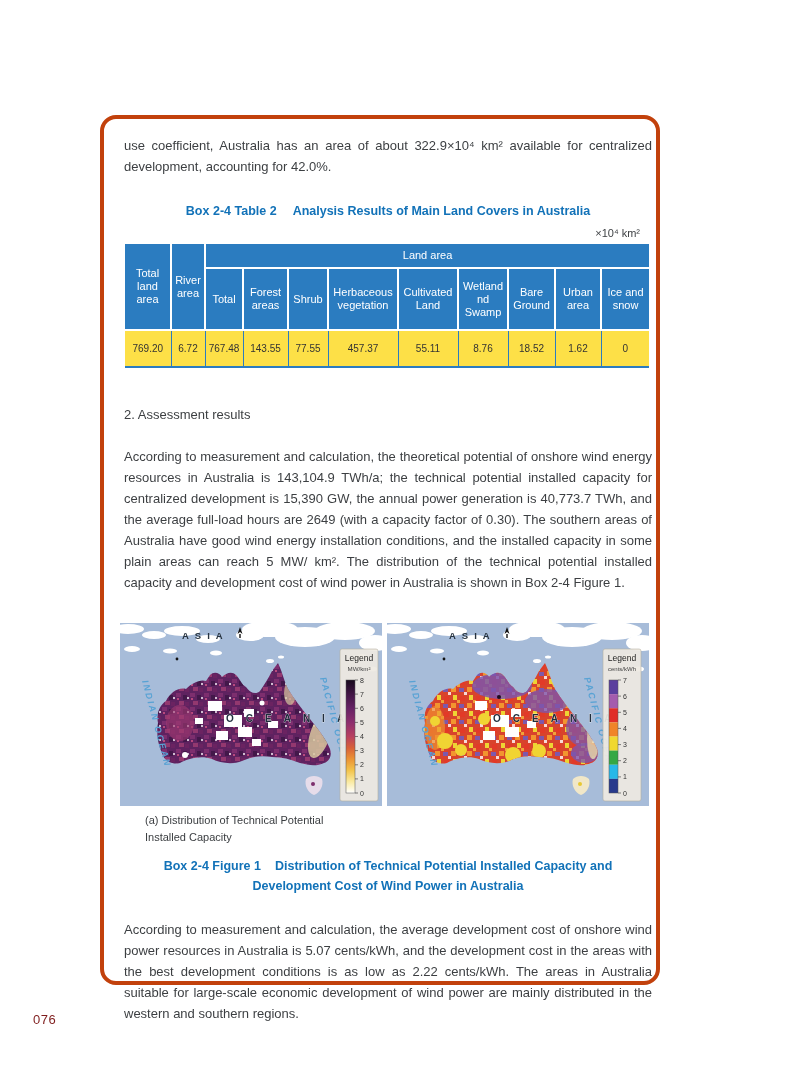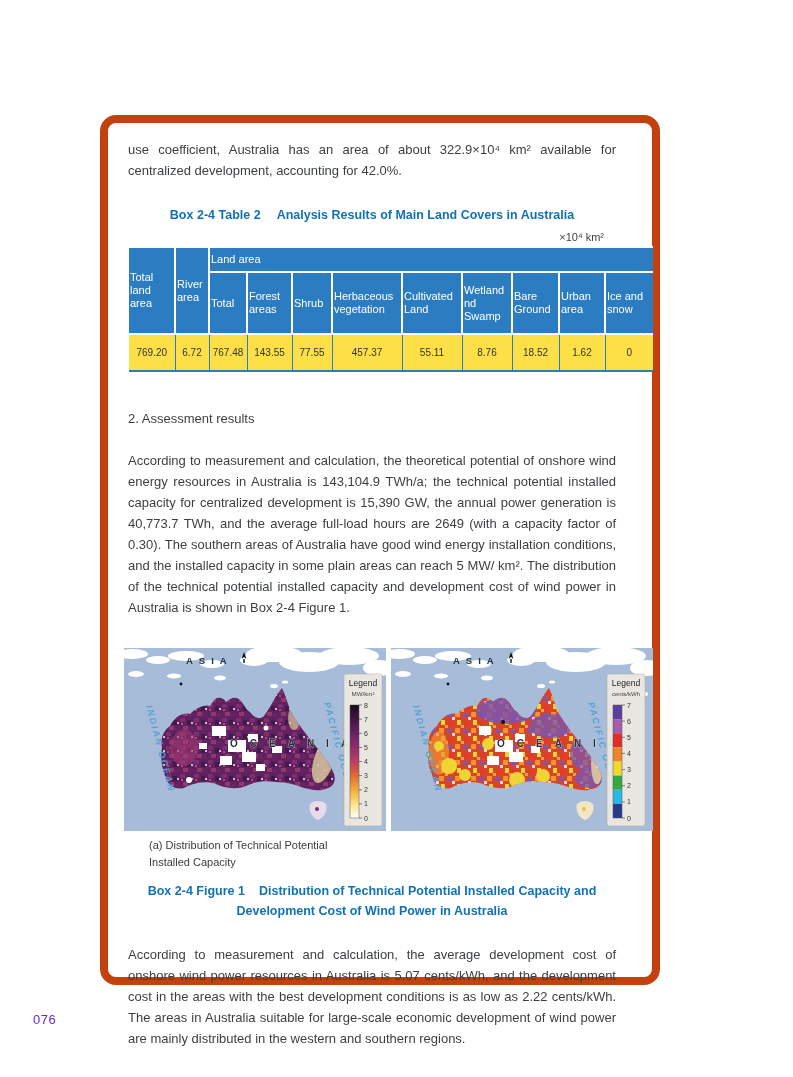--- a/index.html
+++ b/index.html
@@ -1,36 +1,36 @@
 <!DOCTYPE html>
 <html><head>
 <meta charset="utf-8">
 <style>
   * { margin:0; padding:0; box-sizing:border-box; }
   body { background:#ffffff; font-family:"Liberation Sans","DejaVu Sans",sans-serif; }
   .page { position:relative; width:793px; height:1077px; background:#fff; overflow:hidden; }
 
   .box {
     position:absolute; left:100px; top:115px; width:560px; height:870px;
-    border:8px solid #c2410c; border-radius:16px; background:#fff;
-    padding:16px 36px 0 20px;
+    border:4px solid #c2410c; border-radius:16px; background:#fff;
+    padding:16px 4px 0 20px;
   }
 
   .para { font-size:13px; line-height:21px; color:#3c3f42; text-align:justify; }
   .p1 { margin-top:0; }
 
   .tbl-title { margin-top:27px; text-align:center; font-size:12.5px; font-weight:bold; color:#1272b8; }
   .tbl-title .prefix { margin-right:16px; }
 
   .tbl-unit { margin:9px 12px 3px 0; text-align:right; font-size:11px; color:#3c3f42; }
 
   table.landcover { border-collapse:collapse; width:524px; margin-left:1px; table-layout:fixed; }
   table.landcover th {
     background:#2b7cc0; color:#fff; font-weight:normal; font-size:11px; line-height:13px;
-    border:2px solid #ffffff; text-align:left; vertical-align:middle; padding:2px 1px;
+    border:2px solid #ffffff; text-align:center; vertical-align:middle; padding:2px 1px;
   }
   table.landcover tr.hdr1 th { height:25px; }
   table.landcover tr.hdr2 th { height:62px; }
   table.landcover tr.hdr1 th:first-child, table.landcover tr.hdr2 th:first-child { border-left:none; }
   table.landcover td {
     background:#fde047; color:#333; font-size:10px; text-align:center; height:37px;
     border-left:1px solid #2b7cc0; border-right:1px solid #2b7cc0;
     border-bottom:2px solid #2b7cc0; border-top:1px solid #2b7cc0;
   }
   table.landcover td:first-child { border-left:none; }
@@ -49,21 +49,21 @@
   .subcap { flex:1; text-align:left; font-size:11px; line-height:17px; color:#3a3d40; }
   .subcap.a { max-width:262px; }
   .subcap .wrap { max-width:220px; margin:0 auto; }
 
   .fig-caption { margin:10px auto 0; max-width:505px; text-align:center;
     font-size:12.5px; font-weight:bold; color:#1272b8; line-height:20px; }
   .fig-caption .prefix { margin-right:14px; }
 
   .p3 { margin-top:23px; }
 
-  .page-num { position:absolute; left:33px; top:1012px; font-size:13px; color:#6d28d9; letter-spacing:0.5px;text-align:center; }
+  .page-num { position:absolute; left:33px; top:1012px; font-size:13px; color:#7f1d1d; letter-spacing:0.5px;text-align:center; }
 
   .oceantext { font-style:italic; font-weight:bold; fill:#58a2d4; }
 </style>
 </head>
 <body>
 
 <div class="page">
   <div class="box">
 
     <p class="para p1">use coefficient, Australia has an area of about 322.9×10⁴ km² available for centralized development, accounting for 42.0%.</p>

